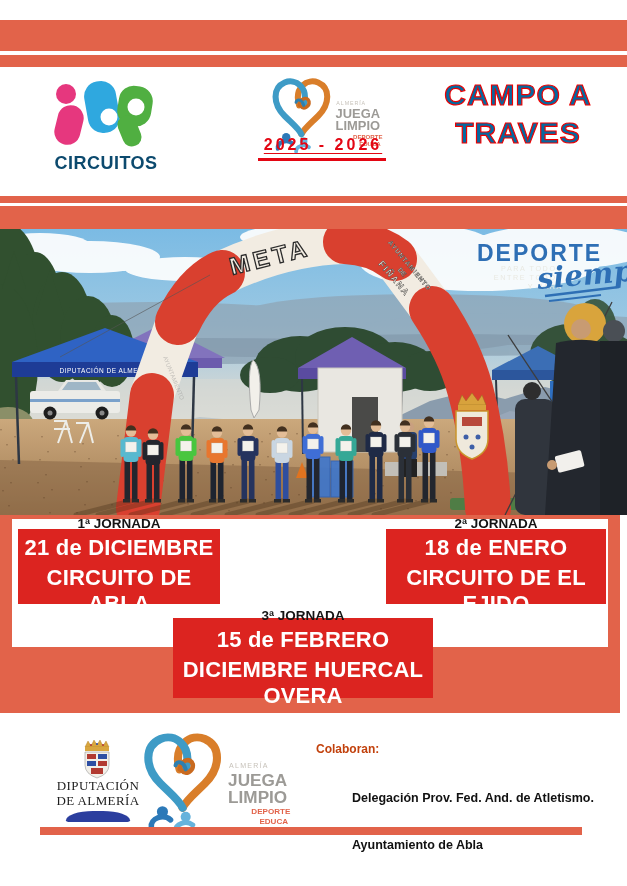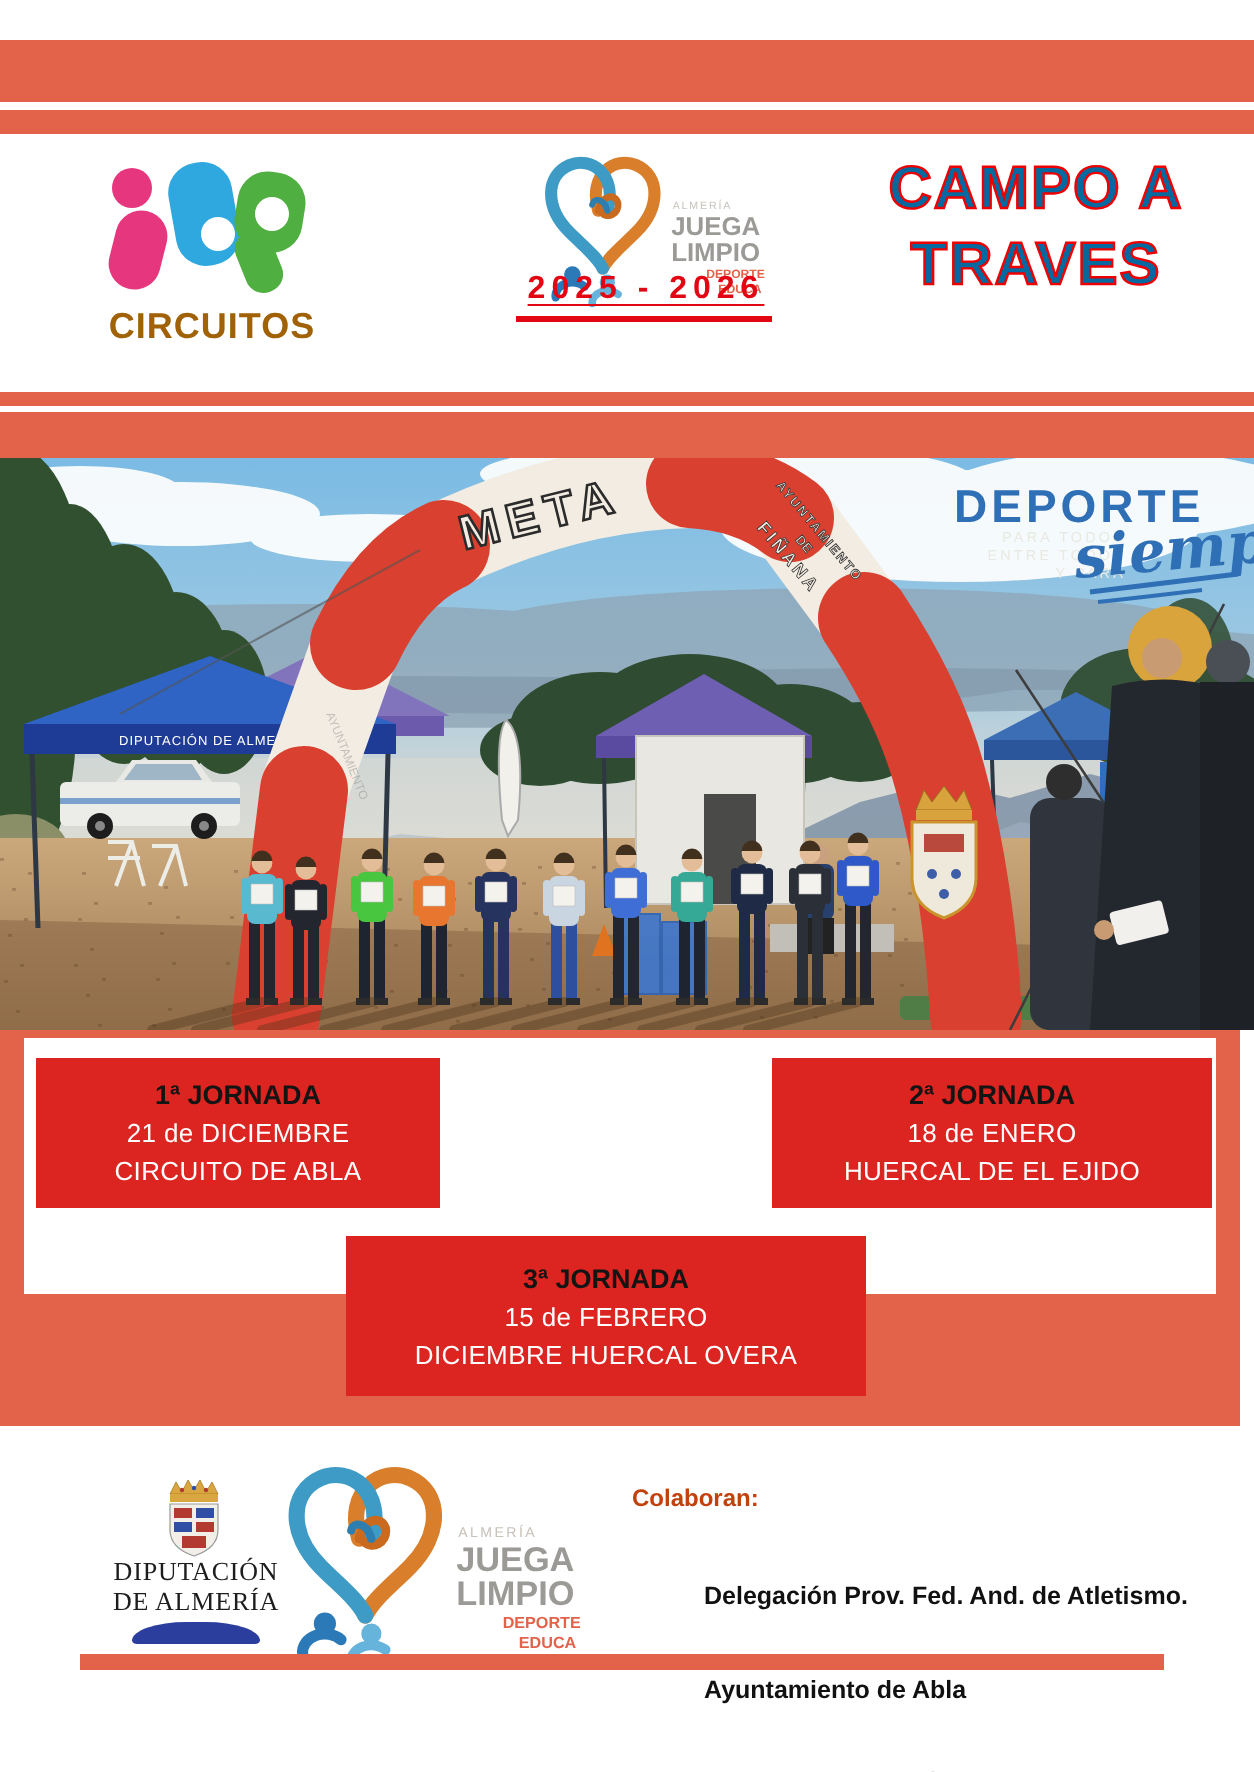--- a/index.html
+++ b/index.html
@@ -5,32 +5,32 @@
   html,body{margin:0;padding:0;background:#fff;}
   #poster{position:relative;width:627px;height:886px;background:#fff;overflow:hidden;
           font-family:"Liberation Sans",sans-serif;}
   .abs{position:absolute;}
   .bar{position:absolute;left:0;width:627px;background:#E2634A;}
   
   .title{position:absolute;left:413px;top:76px;width:210px;text-align:center;
          font-weight:bold;font-size:30px;line-height:38px;color:#0369a1;
          letter-spacing:1px;-webkit-text-stroke:1.2px #EE0000;}
   .circuitos{position:absolute;left:48px;top:153px;width:116px;text-align:center;
-         font-weight:bold;font-size:18px;color:#a16207;letter-spacing:.5px;}
+         font-weight:bold;font-size:18px;color:#0c4a6e;letter-spacing:.5px;}
   .season{position:absolute;left:252px;top:136px;width:142px;text-align:center;
          font-weight:bold;font-size:16px;color:#E30613;letter-spacing:3px;
          text-decoration:underline;text-underline-offset:3px;}
   .season-rule{position:absolute;left:258px;top:158px;width:128px;height:3px;background:#E30613;}
   
   .panel{position:absolute;left:0;top:515px;width:620px;height:198px;background:#E2634A;}
   .panel-inner{position:absolute;left:12px;top:4px;width:596px;height:128px;background:#fff;}
   .jbox{position:absolute;background:#DC2420;color:#fff;text-align:center;
         display:flex;flex-direction:column;justify-content:center;gap:4px;}
   .jlabel{font-weight:bold;font-size:13.5px;color:#141414;}
-  .jline{font-weight:normal;font-size:13px;letter-spacing:.2px;}
+  .jline{font-weight:bold;font-size:22px;letter-spacing:.2px;}
   
   .dip-name{position:absolute;left:48px;top:778px;width:100px;text-align:center;
         font-family:"Liberation Serif",serif;font-size:13px;line-height:15px;
         letter-spacing:.4px;color:#1d1d1d;}
   .dip-arc{position:absolute;left:66px;top:811px;width:64px;height:11px;background:#2B3E9E;
         border-radius:32px 32px 3px 3px / 11px 11px 2px 2px;}
   .colab-label{position:absolute;left:316px;top:742px;font-weight:bold;font-size:12px;color:#c2410c;}
   .colab-list{position:absolute;left:352px;top:760px;font-weight:bold;font-size:12.5px;
         line-height:15.5px;color:#111;white-space:pre-wrap;}
   .bottom-bar{position:absolute;left:40px;top:827px;width:542px;height:8px;background:#E2634A;}
@@ -551,21 +551,21 @@
   <div class="panel">
     <div class="panel-inner">
       <div class="jbox" style="left:6px;top:10px;width:202px;height:75px">
         <div class="jlabel">1ª JORNADA</div>
         <div class="jline">21 de DICIEMBRE</div>
         <div class="jline">CIRCUITO DE ABLA</div>
       </div>
       <div class="jbox" style="left:374px;top:10px;width:220px;height:75px">
         <div class="jlabel">2ª JORNADA</div>
         <div class="jline">18 de ENERO</div>
-        <div class="jline">HUERCAL DE EL EJIDO</div>
+        <div class="jline">CIRCUITO DE EL EJIDO</div>
       </div>
       <div class="jbox" style="left:161px;top:99px;width:260px;height:80px">
         <div class="jlabel">3ª JORNADA</div>
         <div class="jline">15 de FEBRERO</div>
         <div class="jline">DICIEMBRE HUERCAL OVERA</div>
       </div>
     </div>
   </div>
 
   <svg class="abs" style="left:79px;top:740px" width="36" height="40" viewBox="0 0 36 40">

